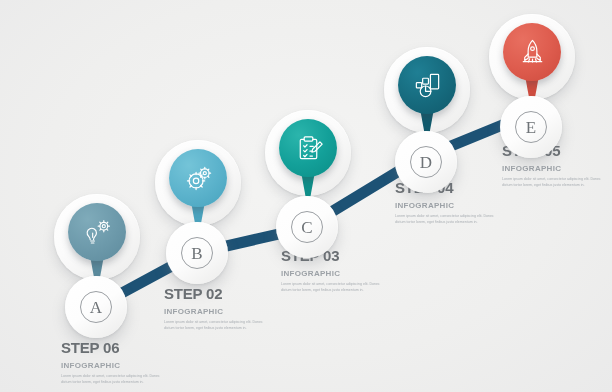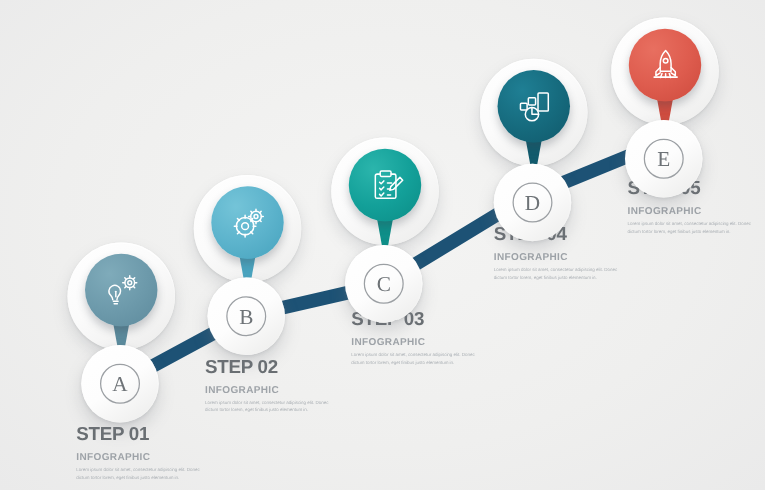--- a/index.html
+++ b/index.html
@@ -177,21 +177,21 @@
           <path d="M11 16.6v4.4"></path>
         </svg>
       </div>
     </div>
     <div class="badge" style="left:65px; top:276px;">
       <div class="badge-ring">
         <span class="badge-letter">A</span>
       </div>
     </div>
     <div class="txt" style="left:61px; top:339px;">
-      <p class="txt-title">STEP 01</p>
+      <p class="txt-title">STEP 06</p>
       <p class="txt-sub">INFOGRAPHIC</p>
       <p class="txt-body">Lorem ipsum dolor sit amet, consectetur adipiscing elit. Donec dictum tortor lorem, eget finibus justo elementum in.</p>
     </div>
   </div>
 
   <div class="step">
     <div class="pin-wrap" style="left:155px; top:140px;">
       <div class="pin-backdisc"></div>
       <div class="pin-tail">
         <svg viewBox="0 0 16 44">

